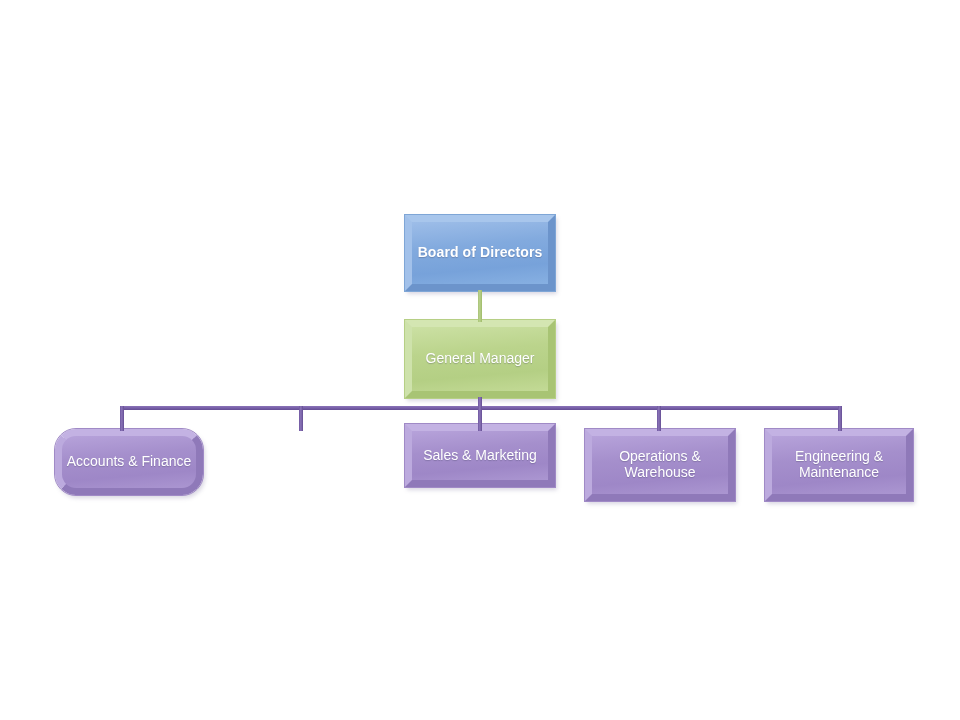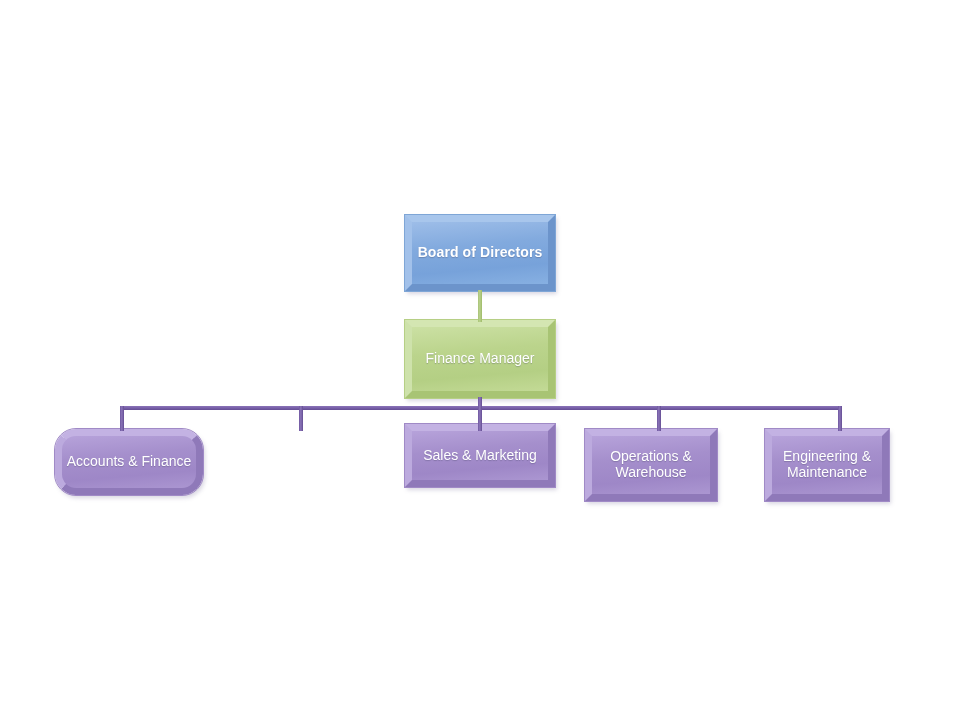--- a/index.html
+++ b/index.html
@@ -101,21 +101,21 @@
 
 <div id="canvas">
 
   <div class="node blue" style="left:405px; top:215px; width:150px; height:76px;">
     <span class="label">Board of Directors</span>
   </div>
 
   <div class="conn v-green" style="left:478px; top:290px; height:32px;"></div>
 
   <div class="node green" style="left:405px; top:320px; width:150px; height:78px;">
-    <span class="label">Finance Manager</span>
+    <span class="label">General Manager</span>
   </div>
 
   <div class="conn v-purple" style="left:478px; top:397px; height:13px;"></div>
 
   <div class="conn h-purple" style="left:120px; top:406px; width:722px;"></div>
 
   <div class="conn v-purple" style="left:120px; top:406px; height:25px;"></div>
   <div class="conn v-purple" style="left:299px; top:406px; height:25px;"></div>
   <div class="conn v-purple" style="left:478px; top:406px; height:25px;"></div>
   <div class="conn v-purple" style="left:657px; top:406px; height:25px;"></div>
@@ -123,23 +123,23 @@
 
   <div class="node purple" style="left:55px; top:429px; width:148px; height:66px;border-radius:21px;">
     <span class="label">Accounts &amp; Finance</span>
   </div>
 
 
   <div class="node purple" style="left:405px; top:424px; width:150px; height:63px;">
     <span class="label">Sales &amp; Marketing</span>
   </div>
 
-  <div class="node purple" style="left:585px; top:429px; width:132px; height:72px;">
+  <div class="node purple" style="left:585px; top:429px; width:150px; height:72px;">
     <span class="label">Operations &amp;
 Warehouse</span>
   </div>
 
-  <div class="node purple" style="left:765px; top:429px; width:124px; height:72px;">
+  <div class="node purple" style="left:765px; top:429px; width:148px; height:72px;">
     <span class="label">Engineering &amp;
 Maintenance</span>
   </div>
 
 </div>
 
 </body></html>

